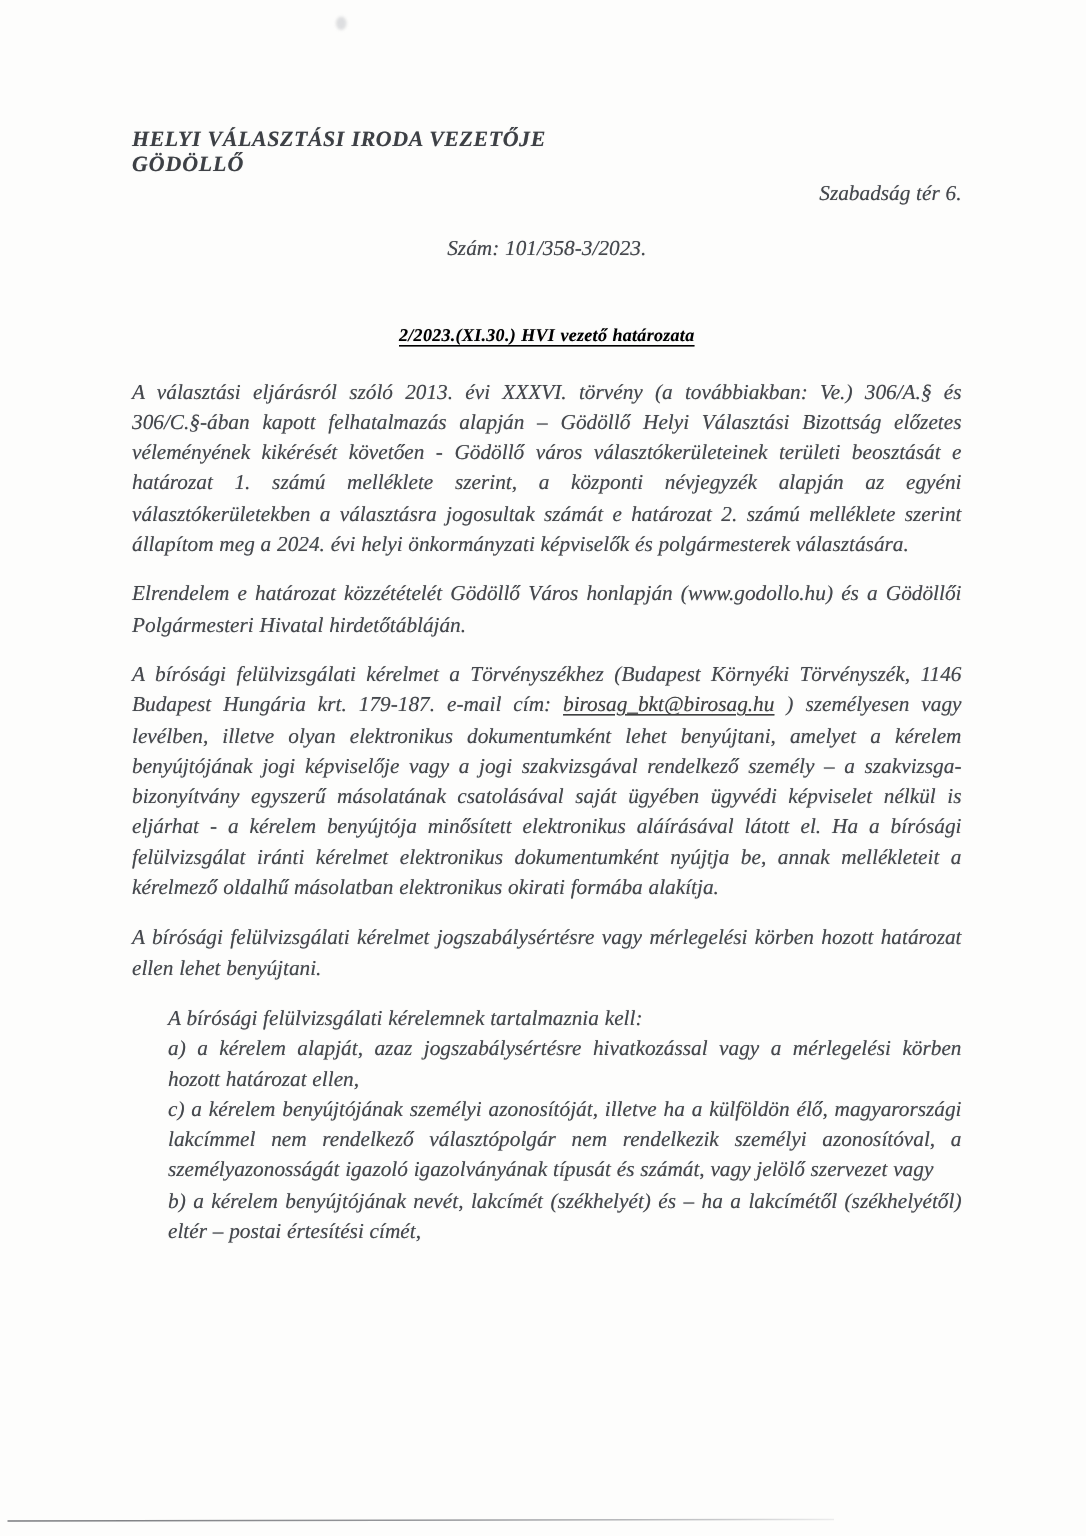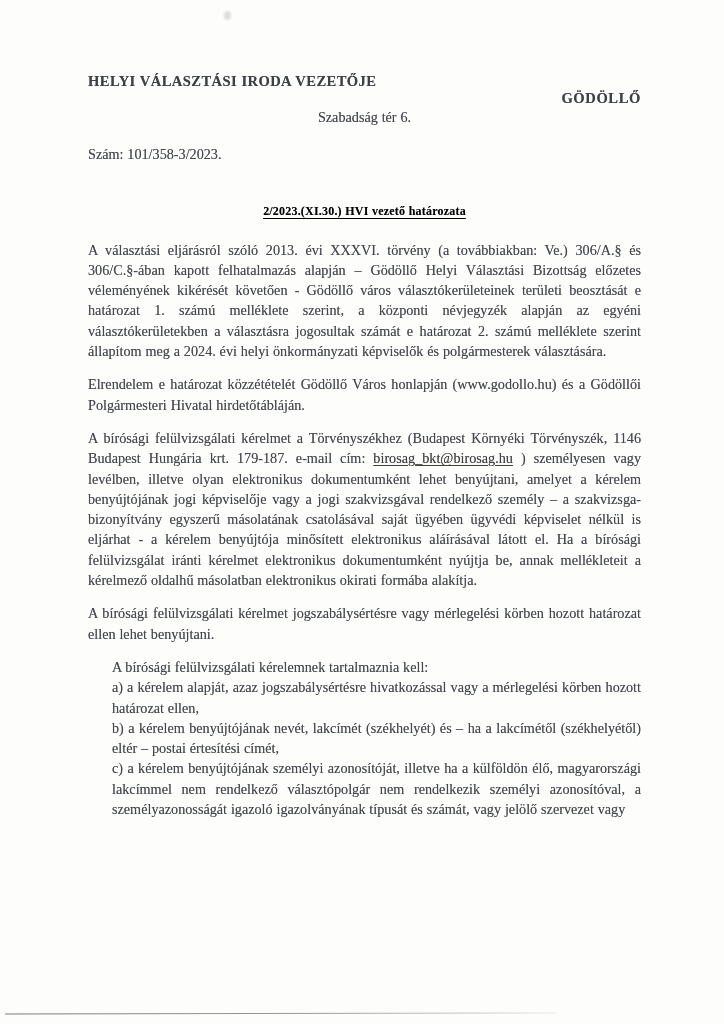--- a/index.html
+++ b/index.html
@@ -11,54 +11,55 @@
   }
   .page {
     position: relative;
     width: 724px;
     height: 1024px;
     background: #fdfdfc;
   }
   .doc-content {
     position: absolute;
     left: 88px;
-    top: 73px;
+    top: 85px;
     width: 553px;
     color: #44474c;
     font-size: 14.2px;
     line-height: 20.3px;
     text-align: justify;
     text-shadow: 0 0 0.5px rgba(70,72,78,0.55);
     word-spacing: 0.3px;
     hyphens: none;
+    font-style: italic;
   }
   .office-name {
     font-weight: bold;
     font-size: 14.6px;
     letter-spacing: 0.4px;
     line-height: 17px;
     color: #3d4045;
     text-align: left;
   }
   .municipality {
     font-weight: bold;
     font-size: 14.6px;
     letter-spacing: 0.6px;
     line-height: 17px;
     color: #3d4045;
-    text-align: right;
+    text-align: left;
   }
   .address {
     line-height: 19px;
     margin-top: 1px;
-    text-align: center;
+    text-align: right;
   }
   .case-number {
     margin-top: 17px;
-    text-align: left;
+    text-align: center;
   }
   .doc-title {
     margin-top: 37px;
     text-align: center;
     font-weight: bold;
     font-size: 12px;
     letter-spacing: 0.2px;
     color: #000000;
     text-decoration: underline;
     text-underline-offset: 2.5px;
@@ -124,21 +125,21 @@
 
     <div class="para">
       <span>A bírósági felülvizsgálati kérelmet a Törvényszékhez (Budapest Környéki Törvényszék, 1146 Budapest Hungária krt. 179-187. e-mail cím: </span><a class="email-link">birosag_bkt@birosag.hu</a><span> ) személyesen vagy levélben, illetve olyan elektronikus dokumentumként lehet benyújtani, amelyet a kérelem benyújtójának jogi képviselője vagy a jogi szakvizsgával rendelkező személy – a szakvizsga-bizonyítvány egyszerű másolatának csatolásával saját ügyében ügyvédi képviselet nélkül is eljárhat - a kérelem benyújtója minősített elektronikus aláírásával látott el. Ha a bírósági felülvizsgálat iránti kérelmet elektronikus dokumentumként nyújtja be, annak mellékleteit a kérelmező oldalhű másolatban elektronikus okirati formába alakítja.</span>
     </div>
 
     <div class="para">A bírósági felülvizsgálati kérelmet jogszabálysértésre vagy mérlegelési körben hozott határozat ellen lehet benyújtani.</div>
 
     <div class="para">
       <div class="req-item">A bírósági felülvizsgálati kérelemnek tartalmaznia kell:</div>
       <div class="req-item">a) a kérelem alapját, azaz jogszabálysértésre hivatkozással vagy a mérlegelési körben hozott határozat ellen,</div>
+      <div class="req-item">c) a kérelem benyújtójának személyi azonosítóját, illetve ha a külföldön élő, magyarországi lakcímmel nem rendelkező választópolgár nem rendelkezik személyi azonosítóval, a személyazonosságát igazoló igazolványának típusát és számát, vagy jelölő szervezet vagy</div>
       <div class="req-item">b) a kérelem benyújtójának nevét, lakcímét (székhelyét) és – ha a lakcímétől (székhelyétől) eltér – postai értesítési címét,</div>
-      <div class="req-item">c) a kérelem benyújtójának személyi azonosítóját, illetve ha a külföldön élő, magyarországi lakcímmel nem rendelkező választópolgár nem rendelkezik személyi azonosítóval, a személyazonosságát igazoló igazolványának típusát és számát, vagy jelölő szervezet vagy</div>
     </div>
 
   </div>
 
   <div class="scan-edge-line"></div>
 
 </div>
 
 </body></html>

